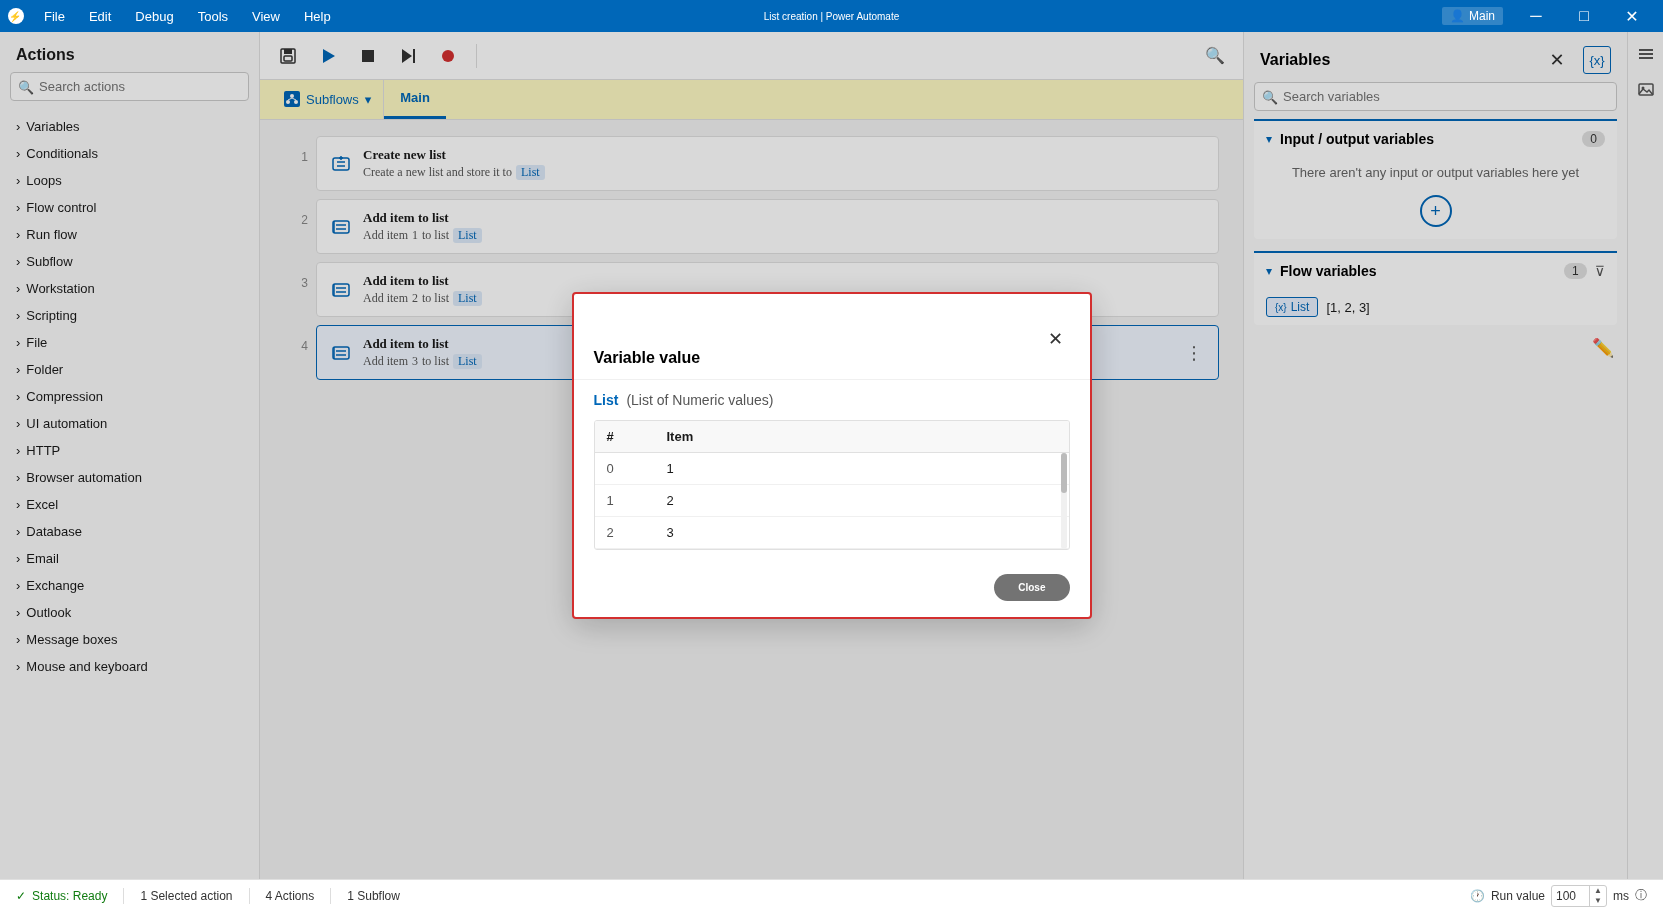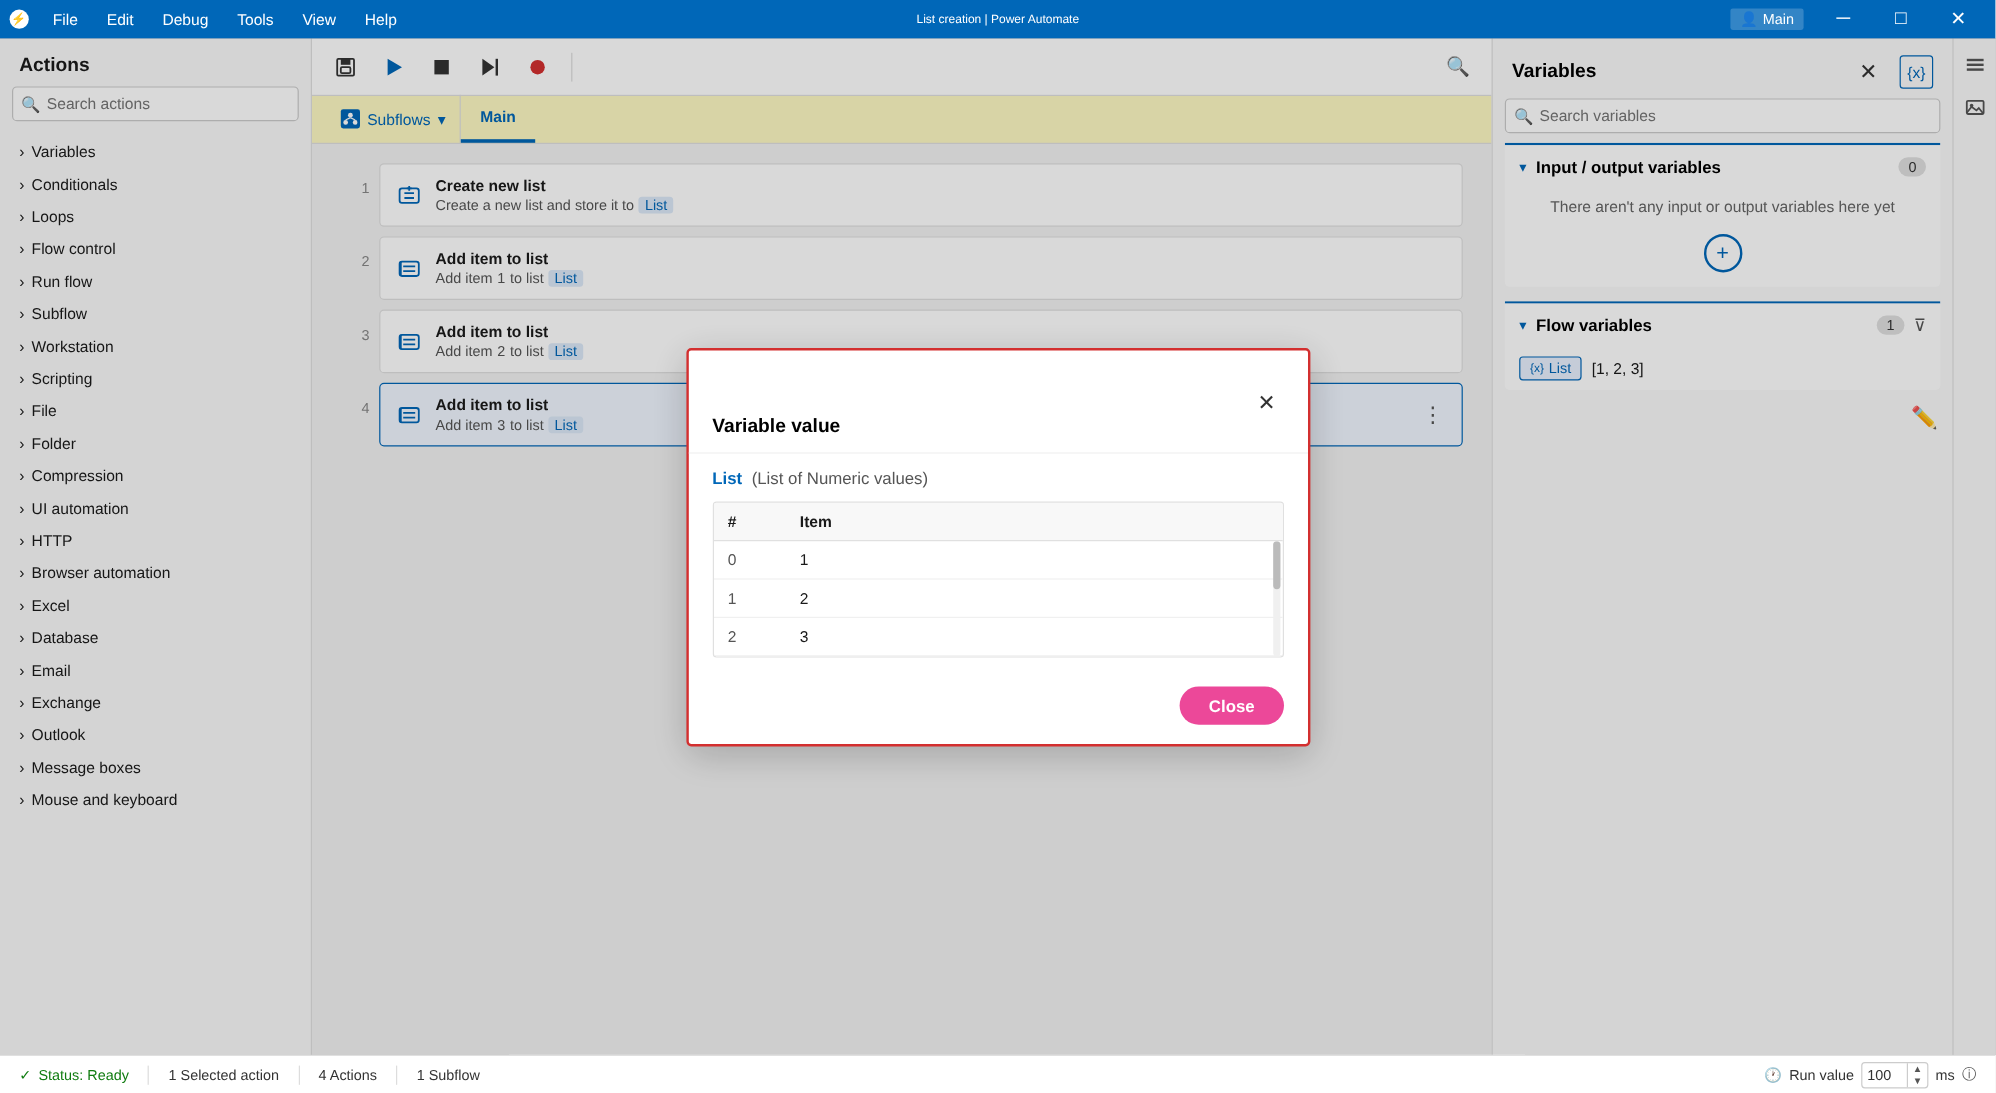--- a/index.html
+++ b/index.html
@@ -260,21 +260,21 @@
     .step-card.selected { border-color: #0067b8; background: #f0f6ff; }
     .step-icon {
       width: 24px;
       height: 24px;
       display: flex;
       align-items: center;
       justify-content: center;
       flex-shrink: 0;
     }
     .step-icon svg { width: 20px; height: 20px; }
-    .step-info { flex: 1; }
+    .step-info { flex: 1; font-family: Liberation Serif, serif; }
     .step-title {
       font-weight: 600;
       font-size: 13px;
       color: #1a1a1a;
     }
     .step-desc {
       font-size: 12px;
       color: #555;
       margin-top: 2px;
       display: flex;
@@ -618,26 +618,26 @@
       border-radius: 3px;
       position: absolute;
       top: 0;
     }
     .modal-footer {
       padding: 12px 20px 16px;
       display: flex;
       justify-content: flex-end;
     }
     .modal-close-action-btn {
-      background: #ec4899;
+      background: #737373;
       color: white;
       border: none;
       border-radius: 16px;
       padding: 8px 24px;
-      font-size: 14px;
+      font-size: 10px;
       cursor: pointer;
       font-weight: 600;
     }
 
     
     ::-webkit-scrollbar { width: 6px; }
     ::-webkit-scrollbar-track { background: #f0f0f0; }
     ::-webkit-scrollbar-thumb { background: #bbb; border-radius: 3px; }
 
     .chevron-right { display: inline-block; }

